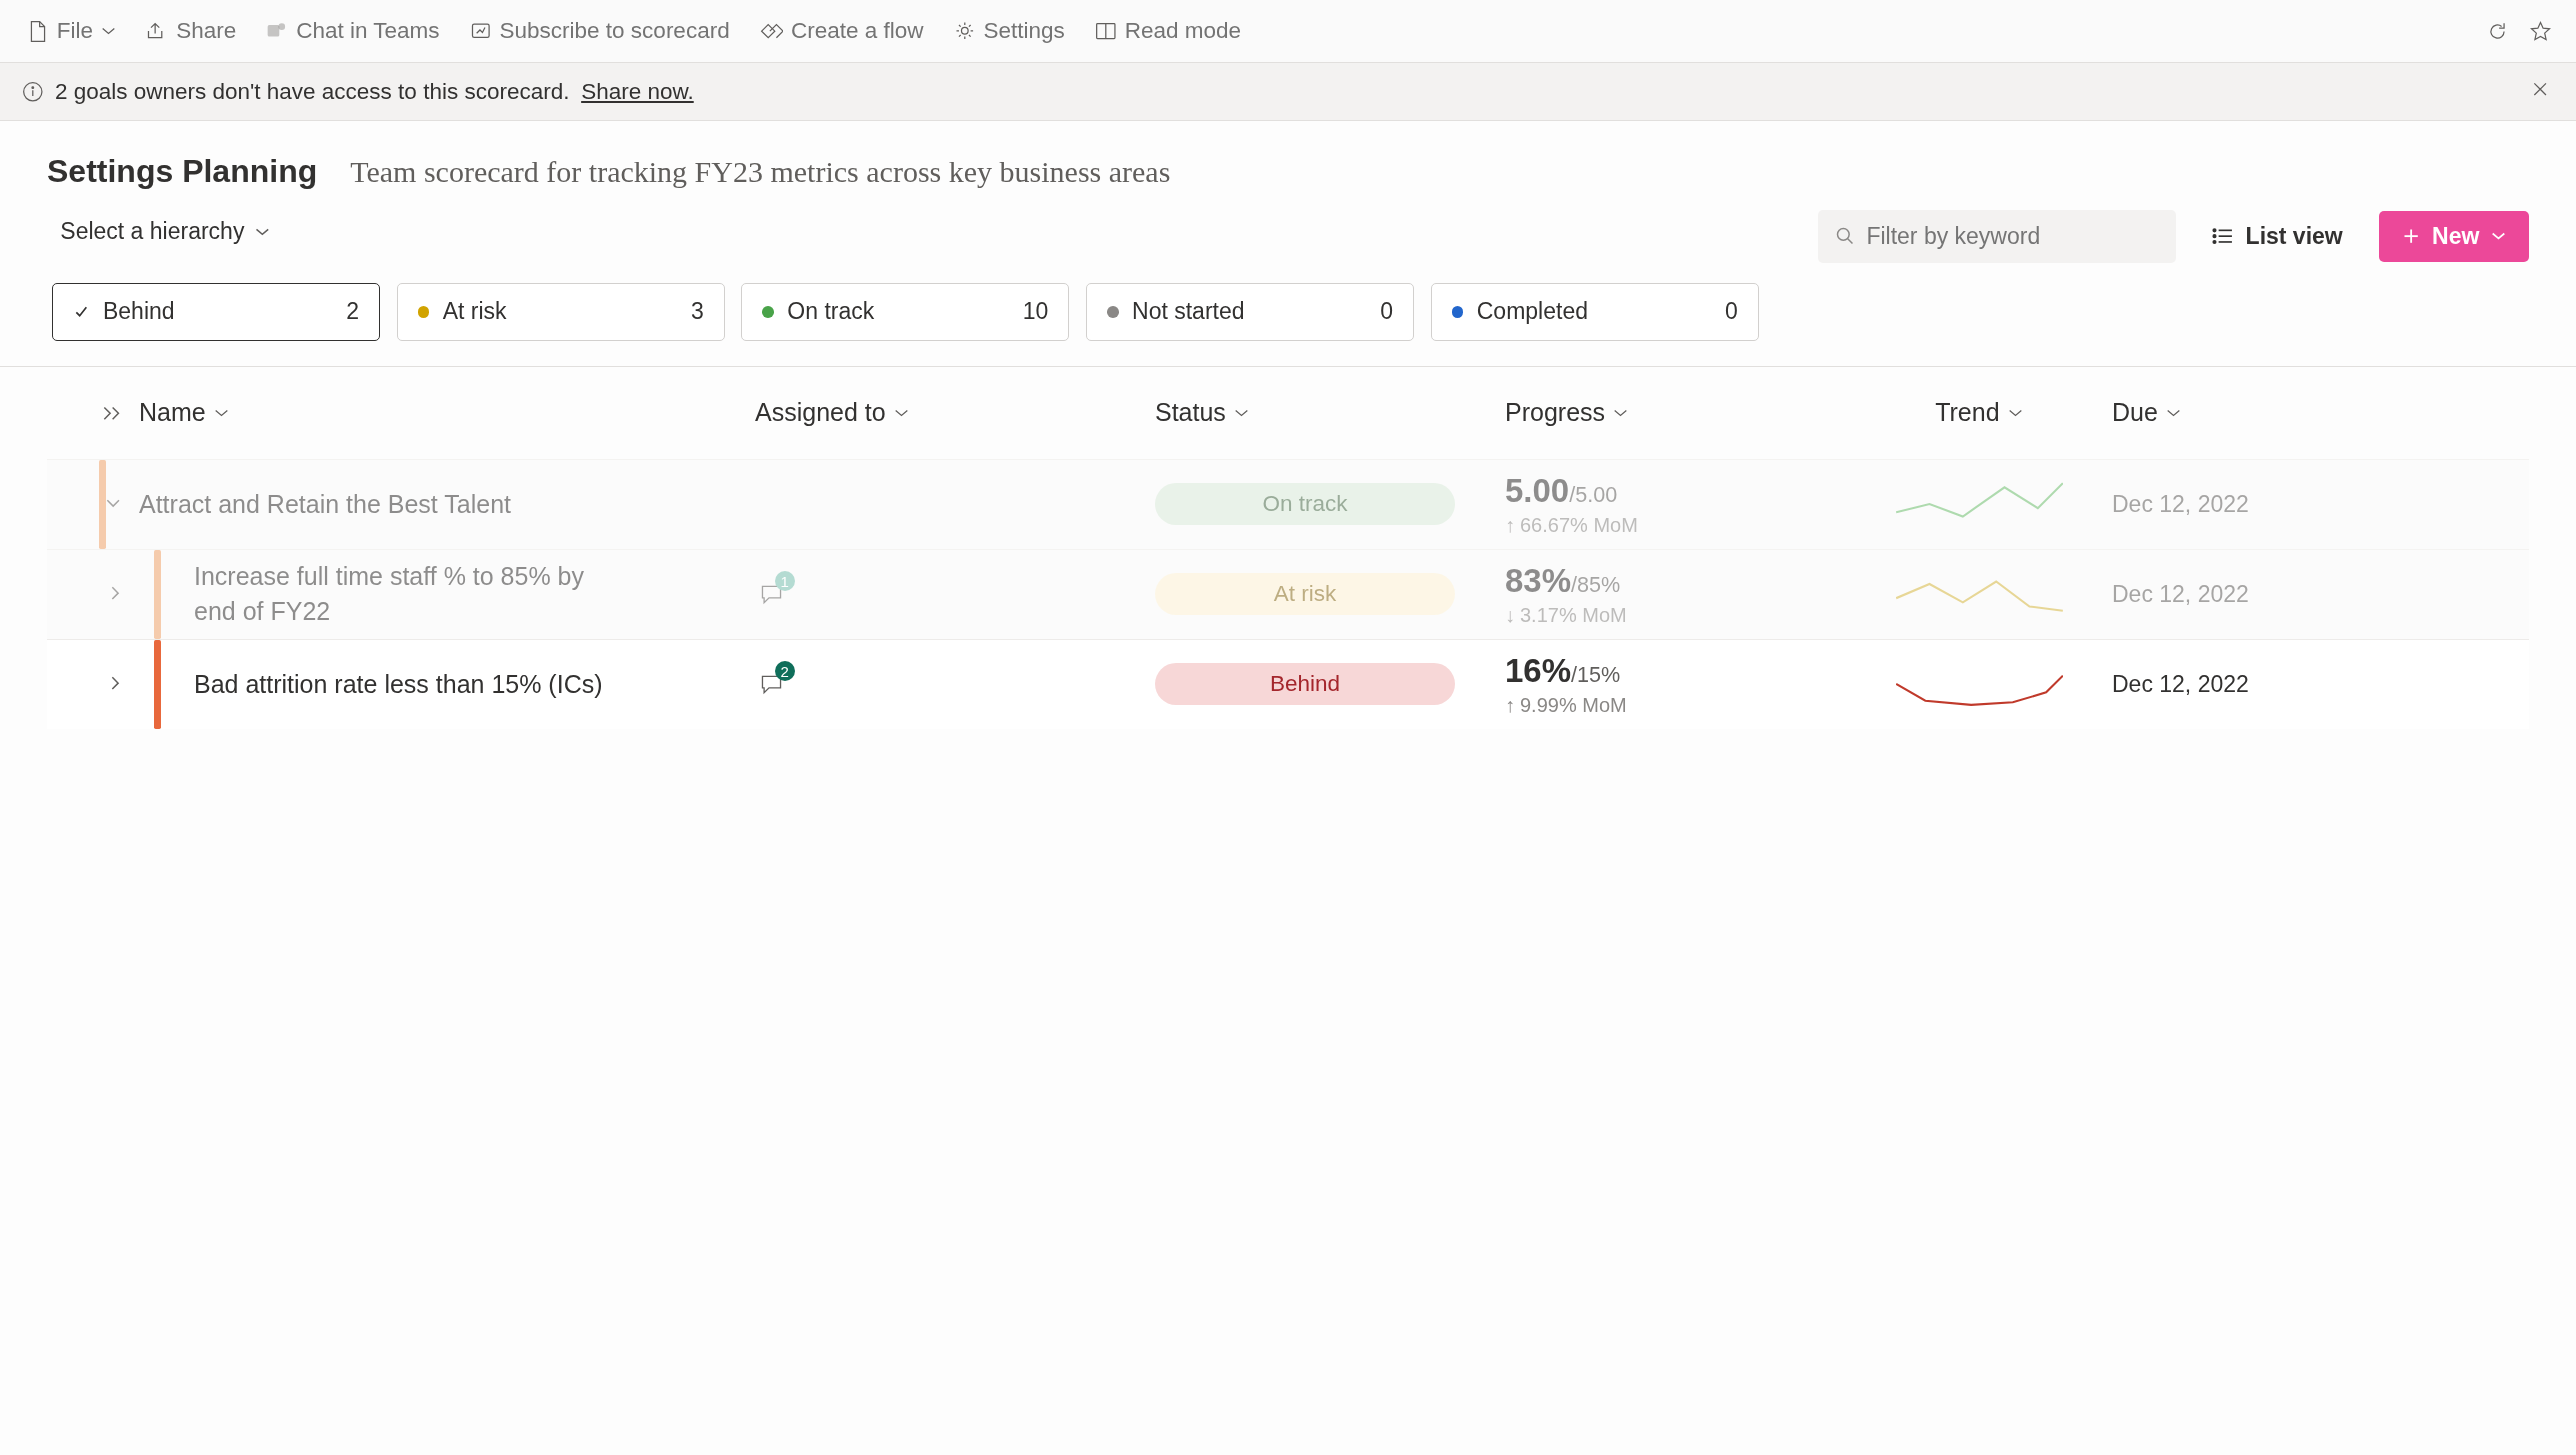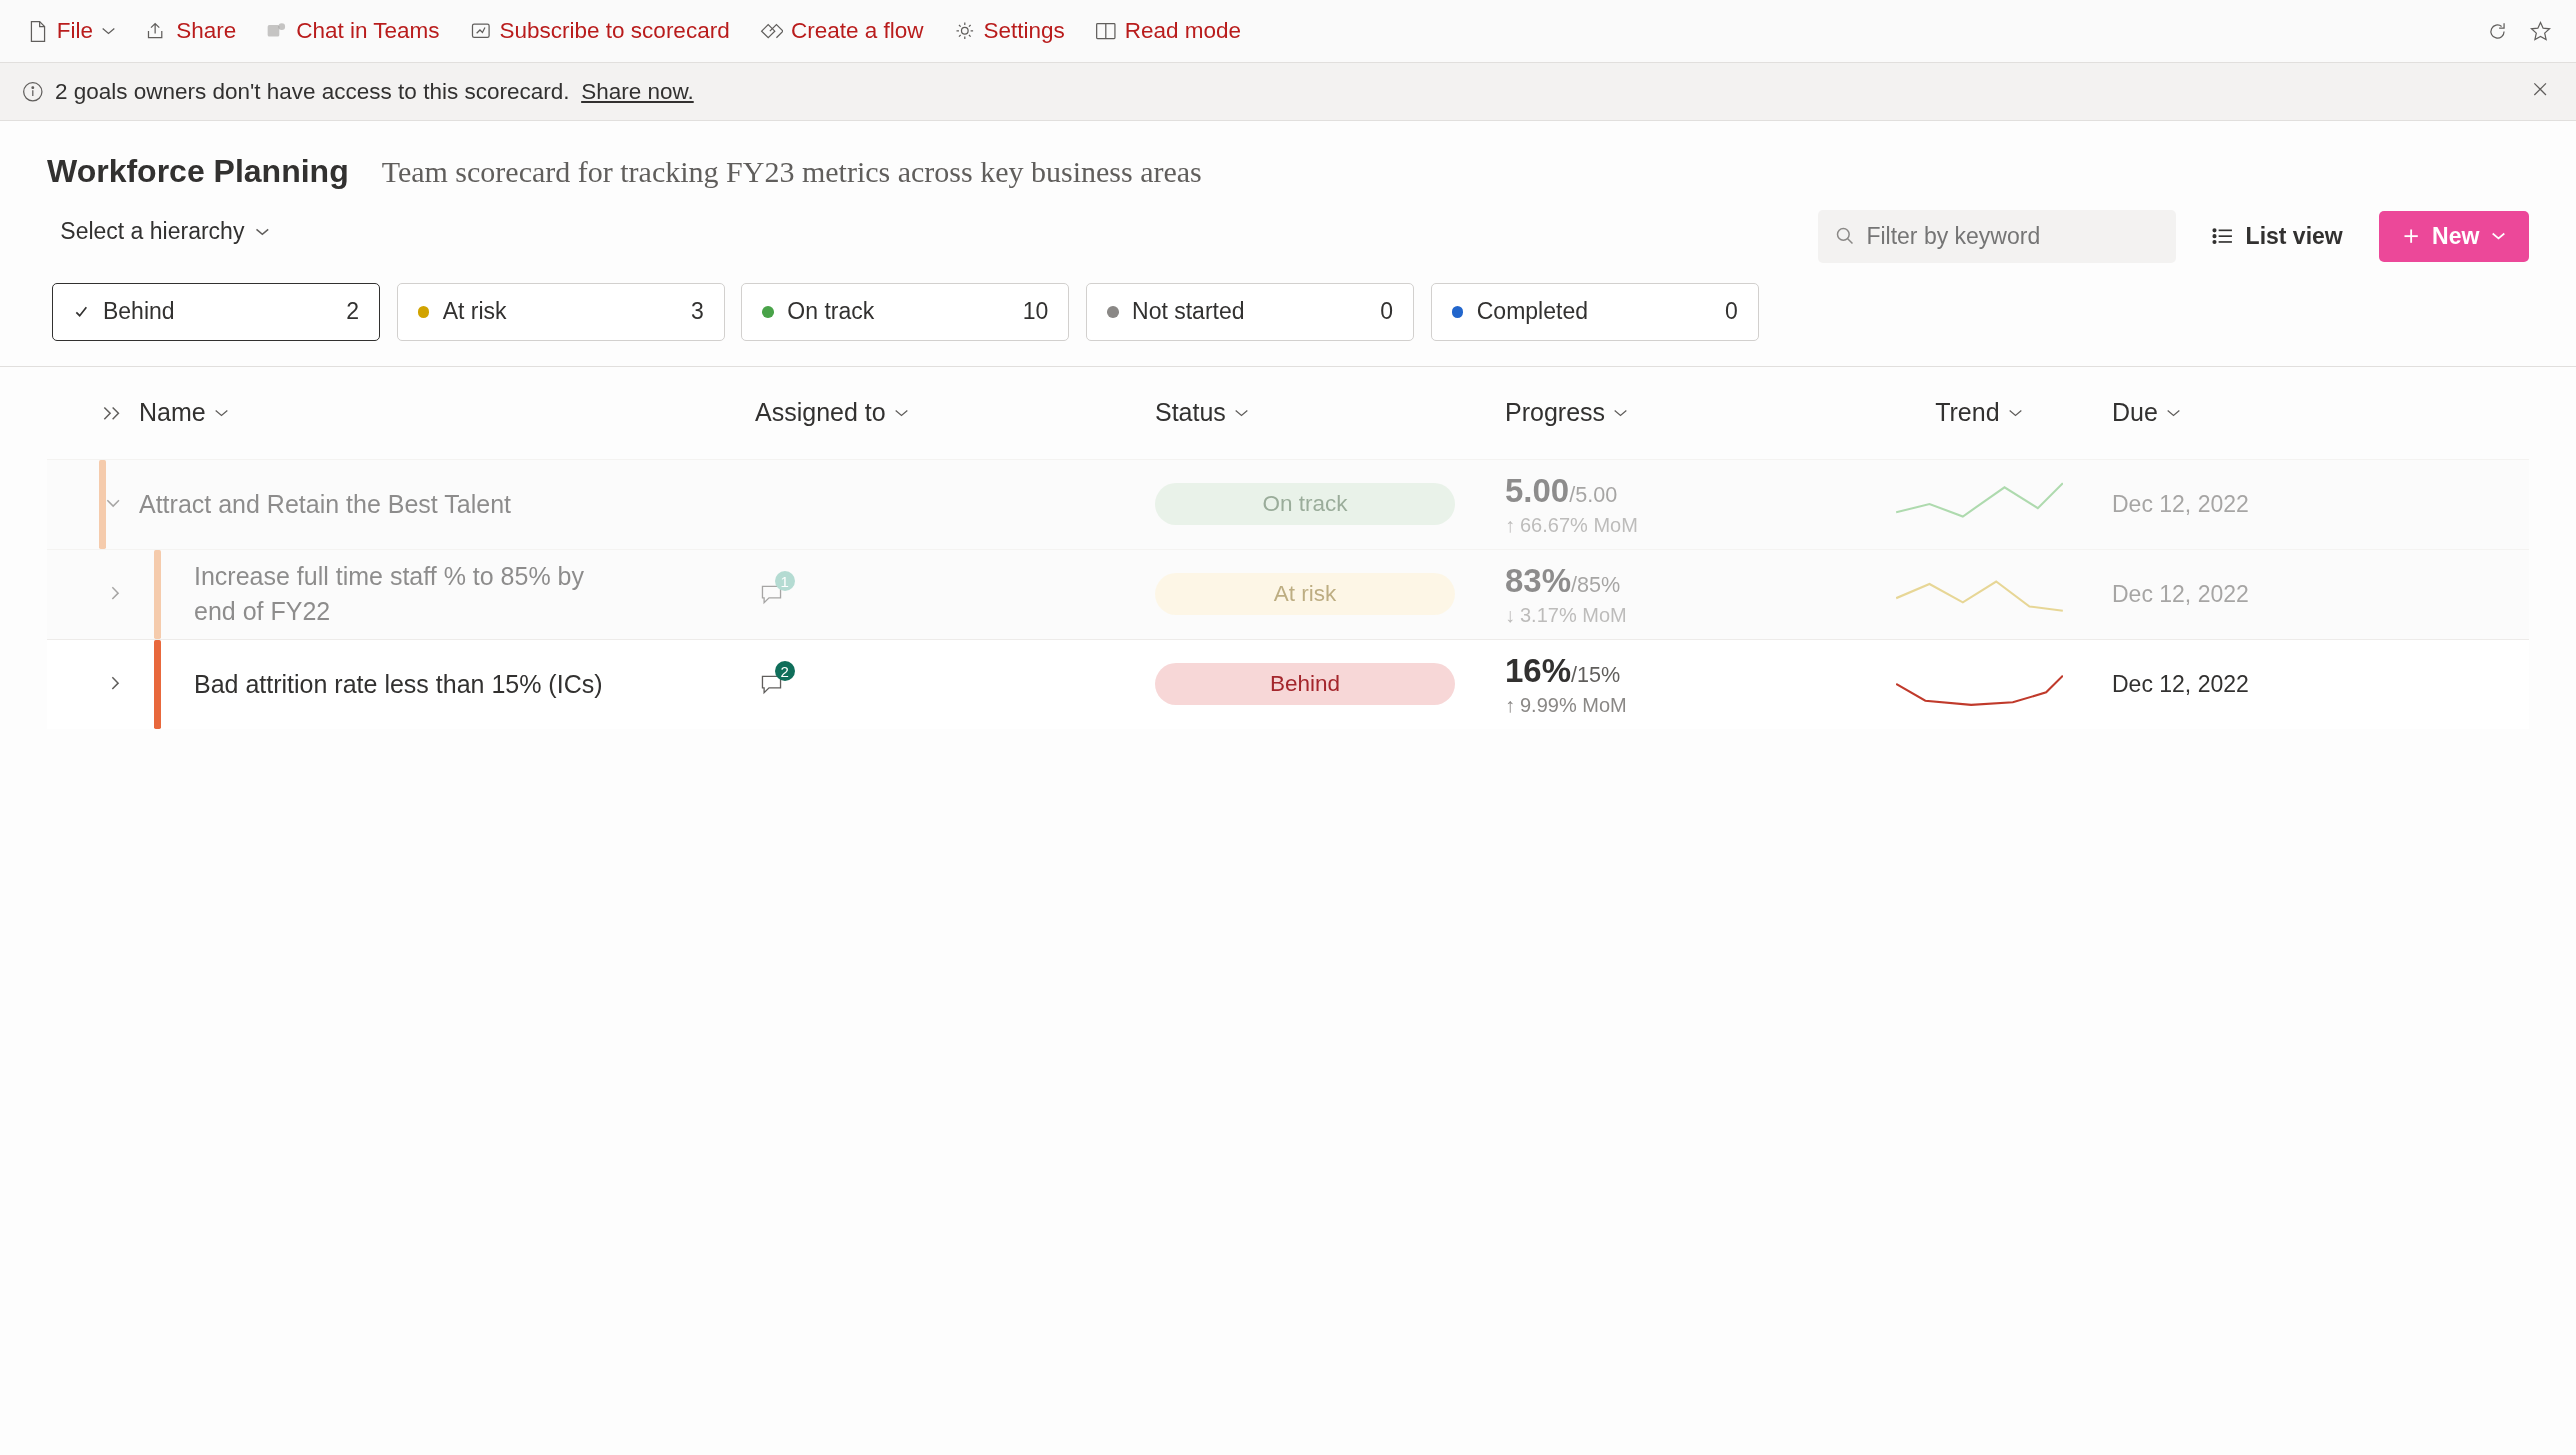--- a/index.html
+++ b/index.html
@@ -22,21 +22,21 @@
   border-bottom: 0.8px solid #e1dfdd;
   gap: 6.7px;
   background: #fafafa;
 }
 .toolbar-item {
   display: inline-flex;
   align-items: center;
   gap: 8.3px;
   padding: 6.7px 11.7px;
   font-size: 22.5px;
-  color: #b91c1c;
+  color: #737373;
   cursor: pointer;
   border-radius: 3.3px;
 }
 .toolbar-spacer { flex: 1; }
 .toolbar-iconbtn {
   width: 37px; height: 37px;
   display: inline-flex; align-items: center; justify-content: center;
   cursor: pointer; border-radius: 3.3px;
 }
 
@@ -314,21 +314,21 @@
   <span>2 goals owners don't have access to this scorecard.</span>
   <a>Share now.</a>
   <span class="close">
     <svg width="18.3" height="18.3" viewBox="0 0 22 22" stroke="#605e5c" stroke-width="1.5">
         <path d="M4 4l14 14M18 4L4 18"></path>
       </svg>
   </span>
 </div>
 
 <div class="header">
-  <div class="title">Workforce Planning</div>
+  <div class="title">Settings Planning</div>
   <div class="subtitle">Team scorecard for tracking FY23 metrics across key business areas</div>
 </div>
 
 <div class="subhead">
   <div class="hierarchy-picker">
     <span>Select a hierarchy</span>
     <span class="icon">
       <svg width="16.7" height="11.7" viewBox="0 0 20 14" fill="none" stroke="#605e5c" stroke-width="1.8">
           <path d="M3 4l7 6 7-6"></path>
         </svg>

